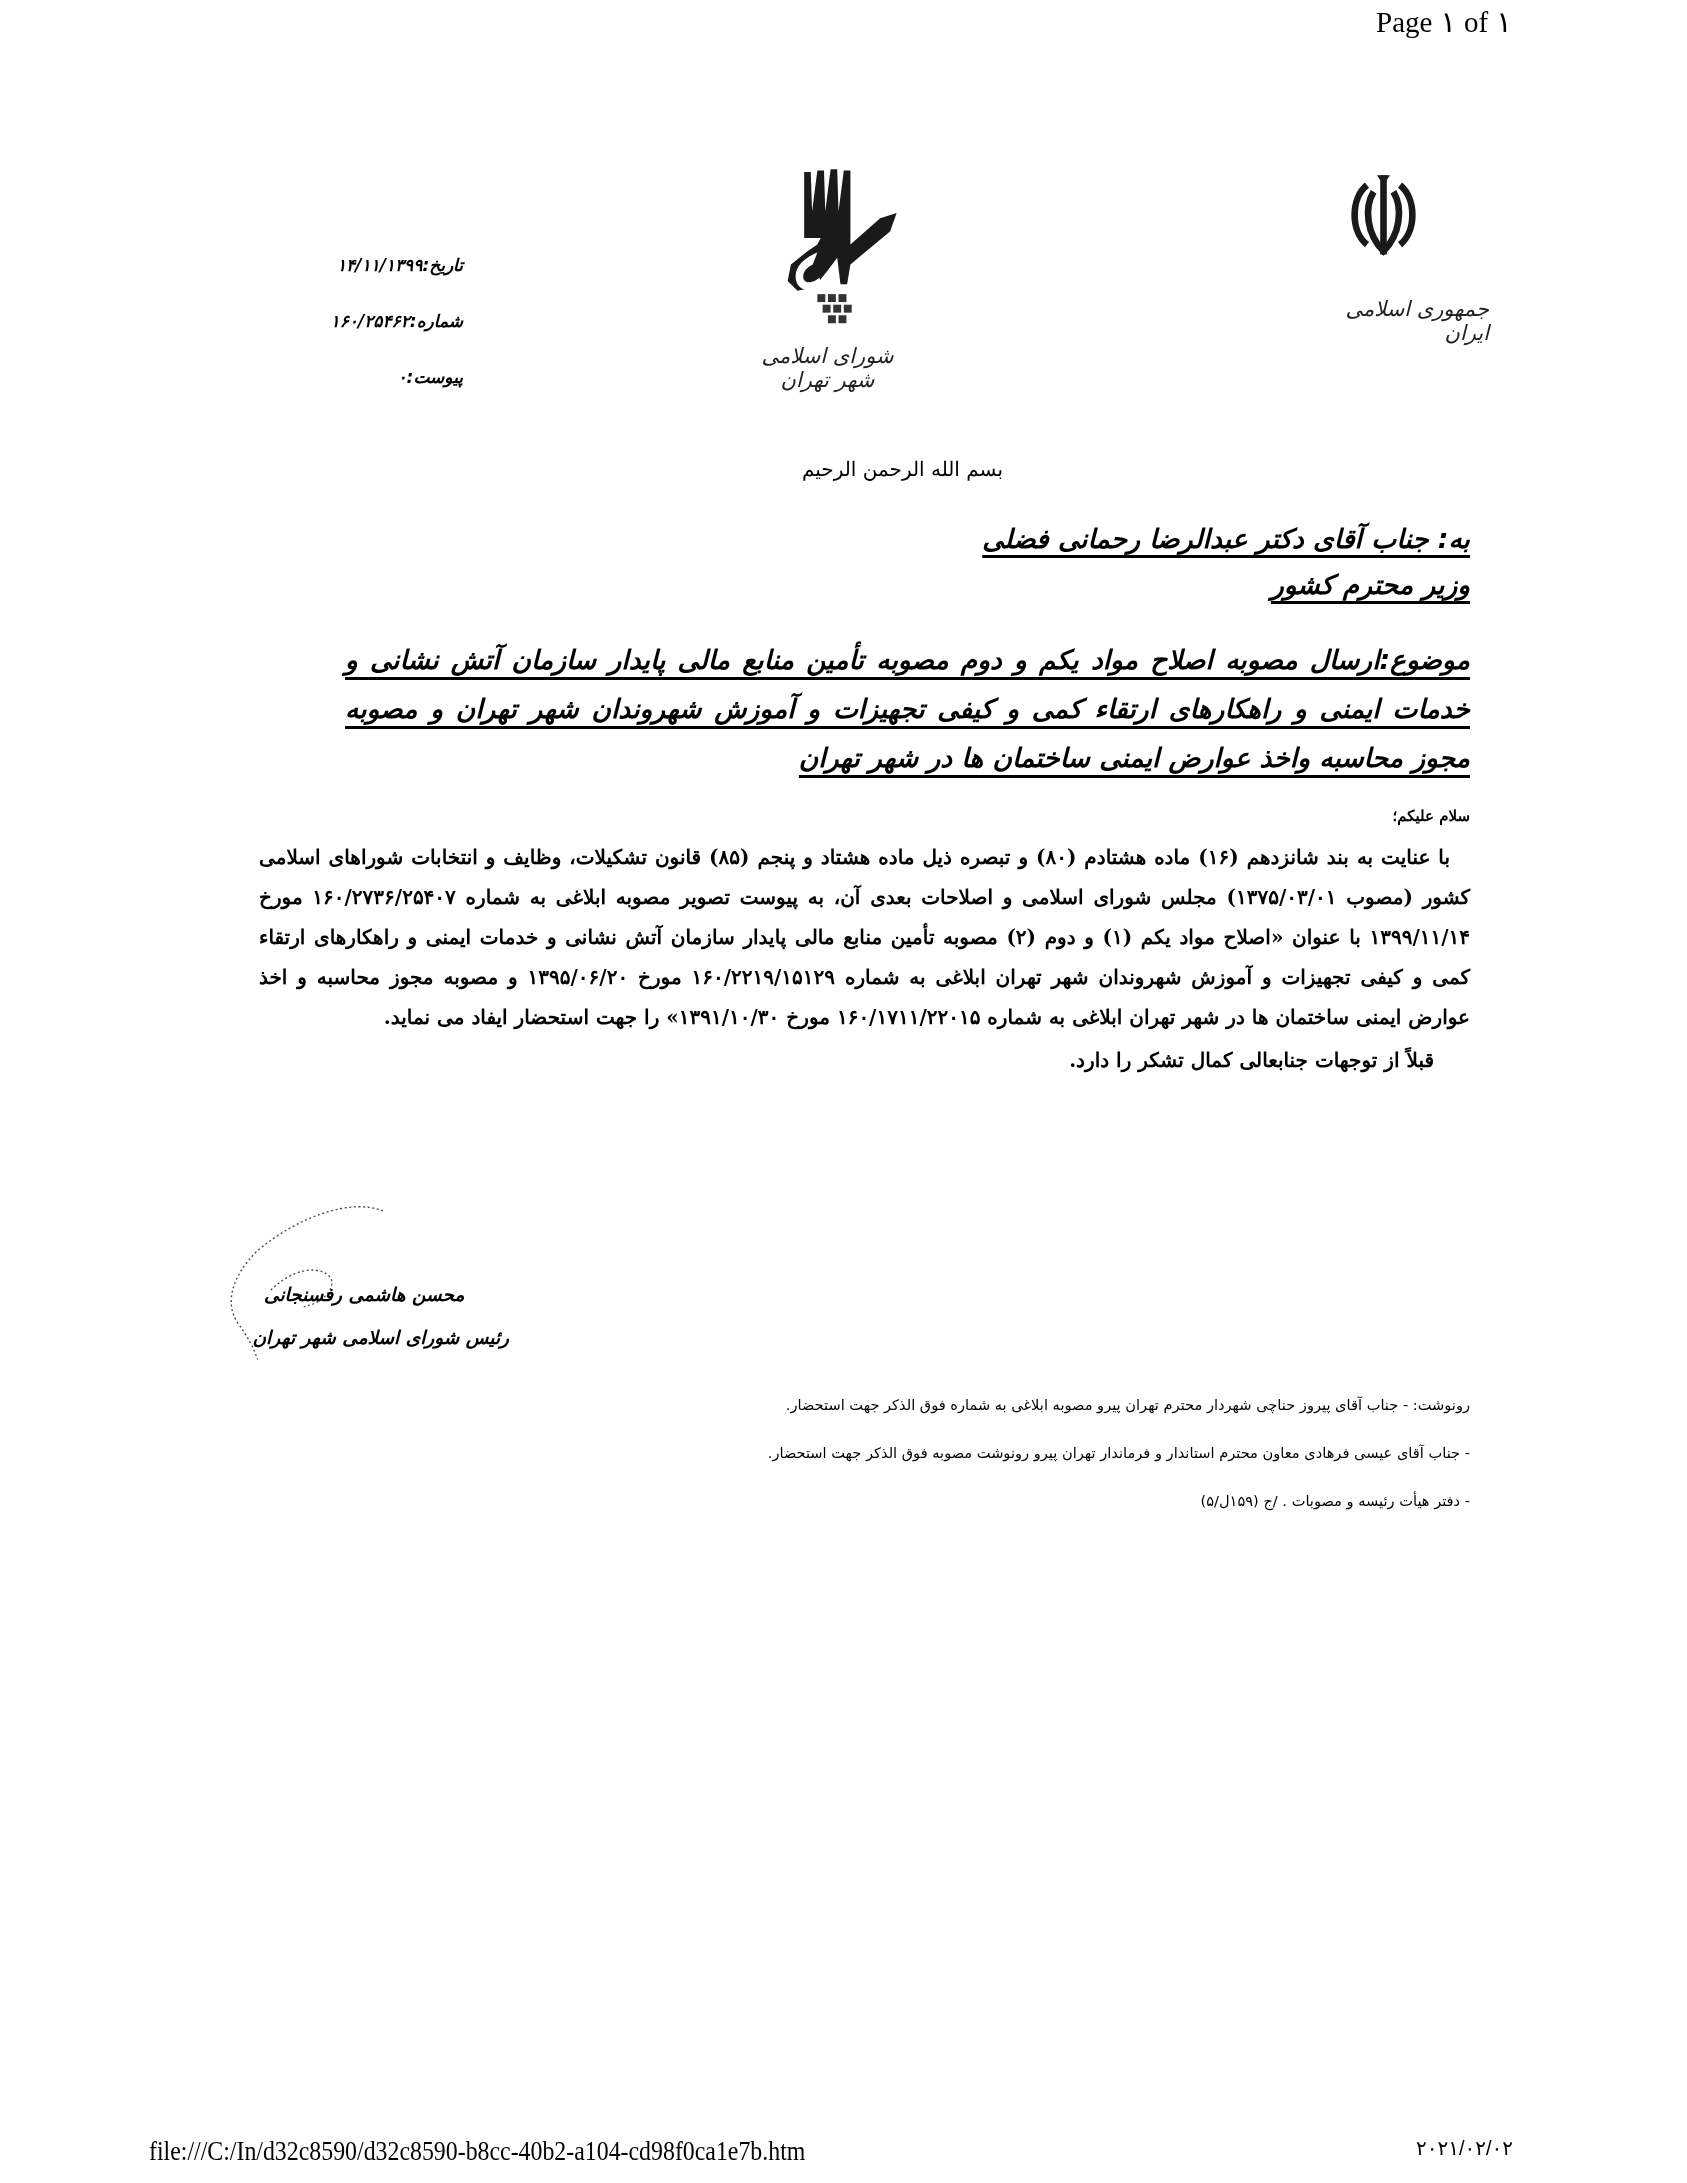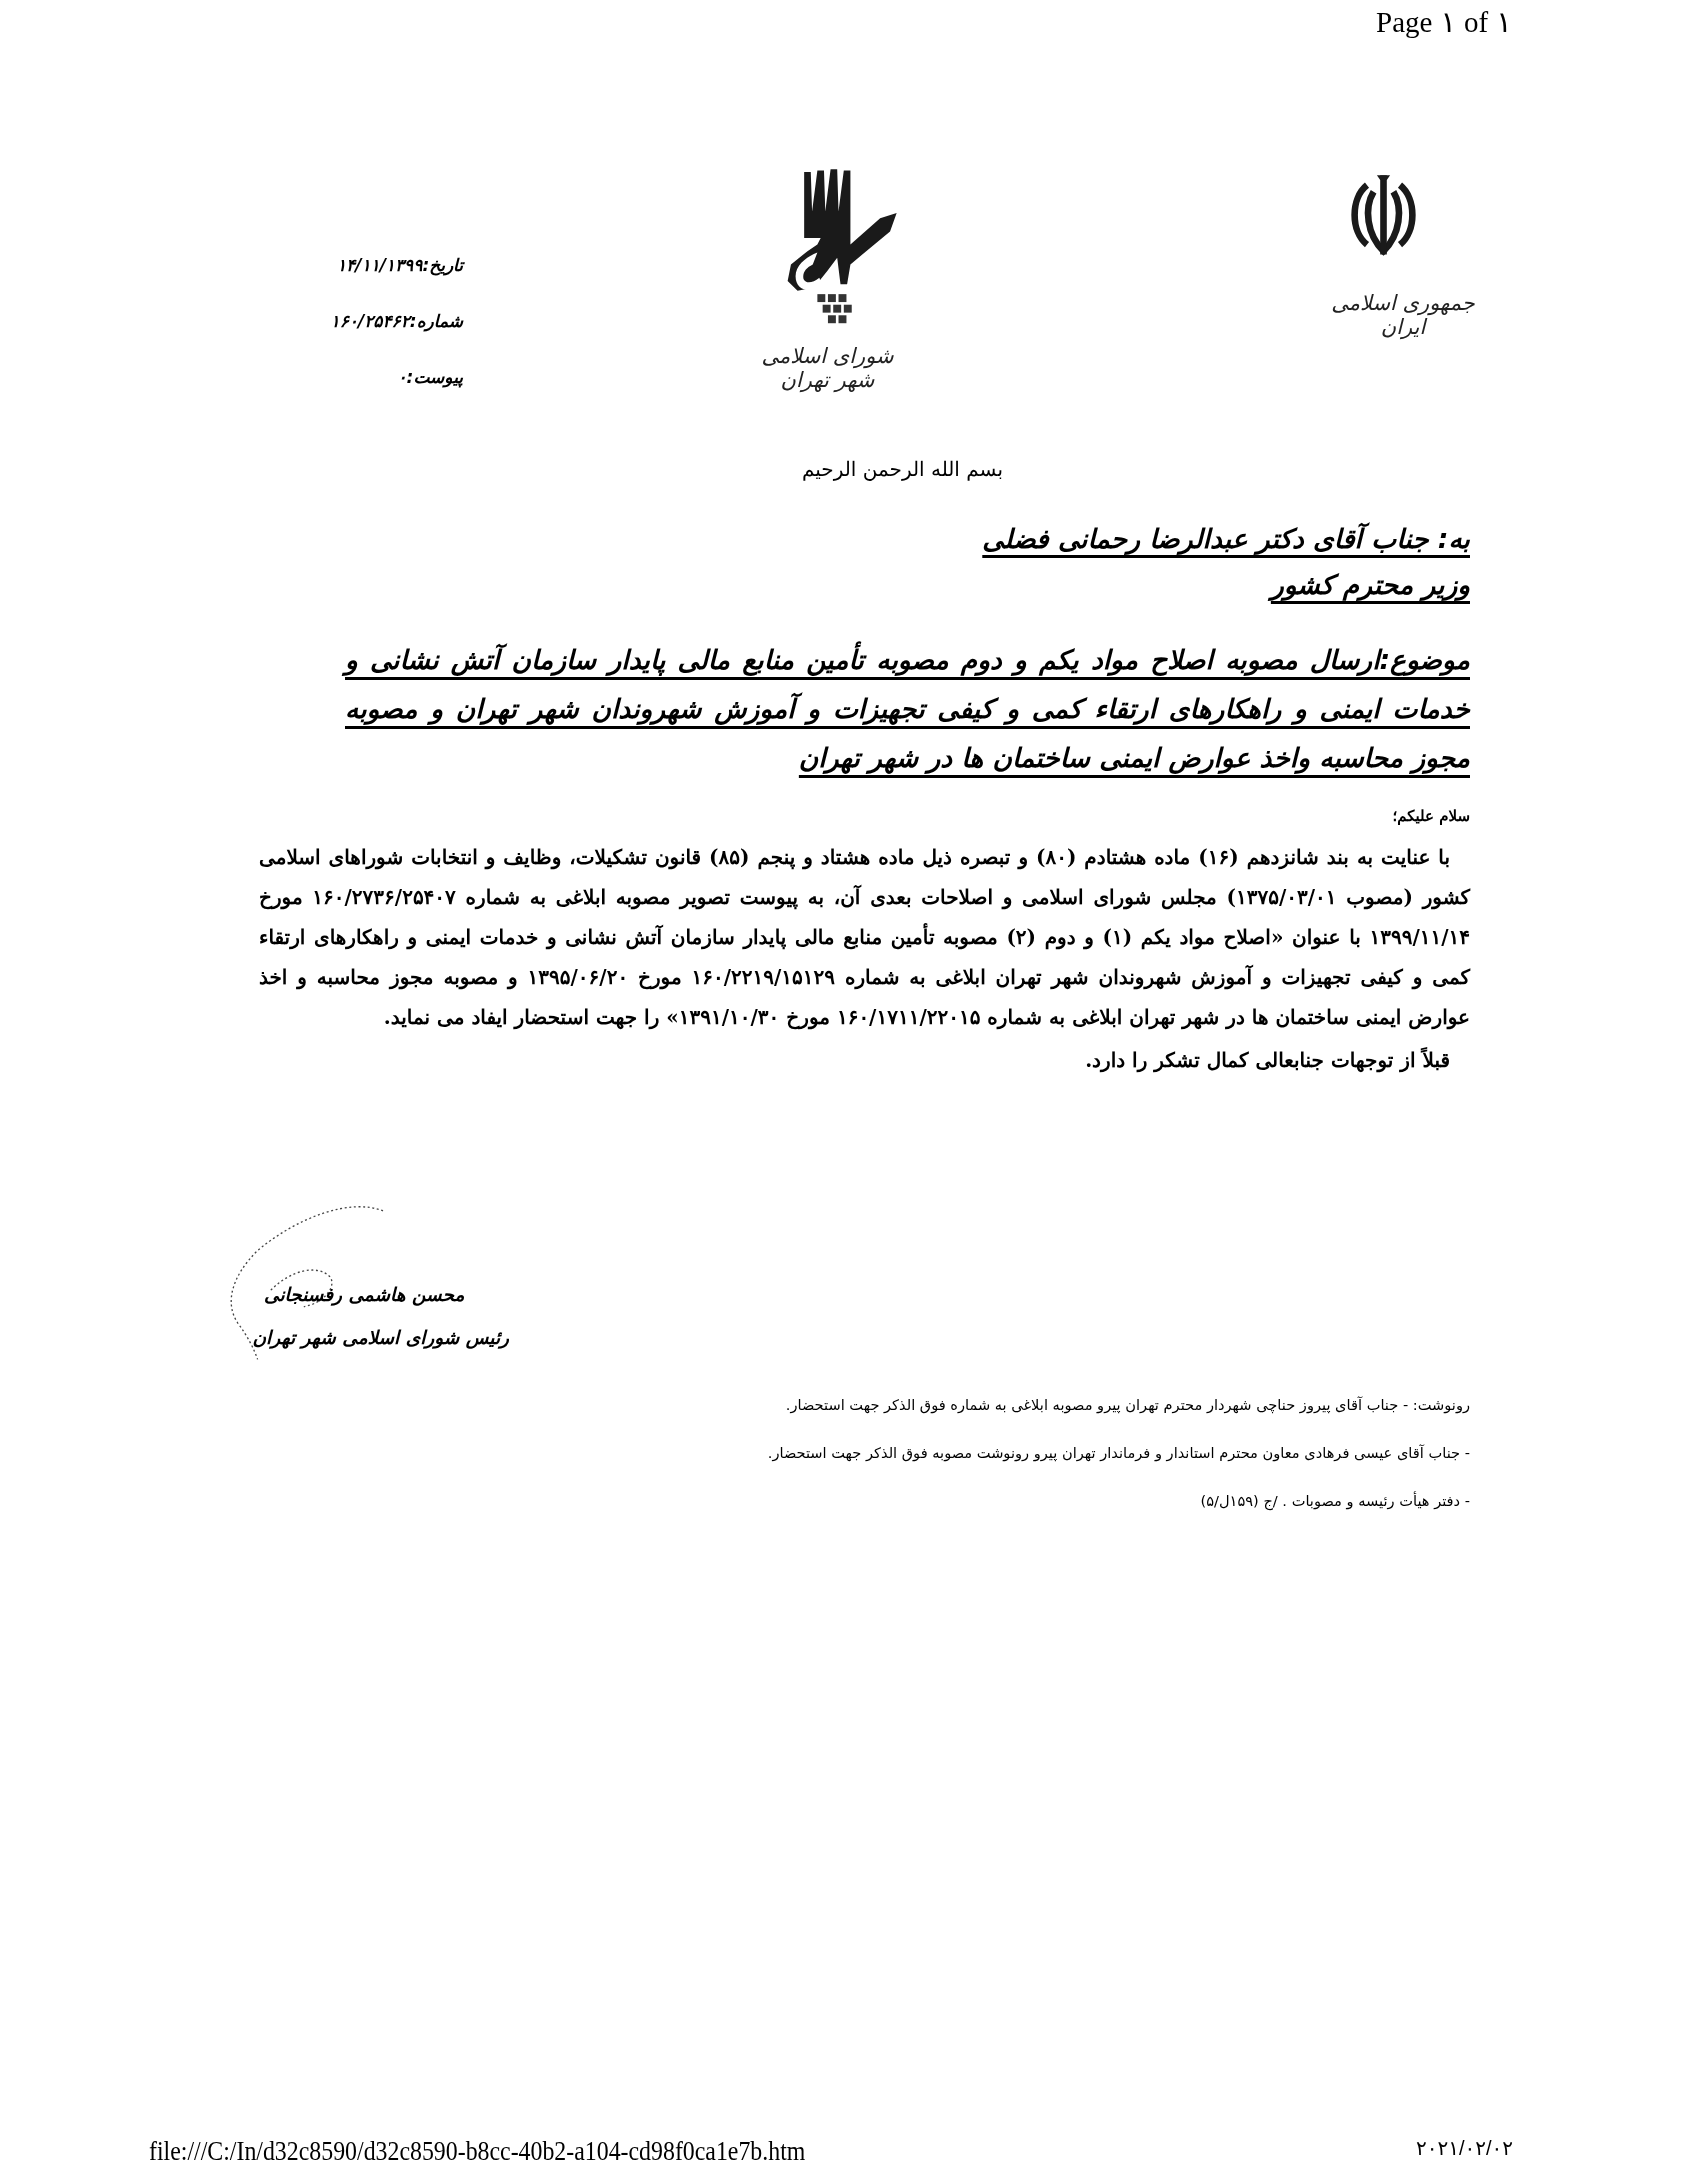--- a/index.html
+++ b/index.html
@@ -11,35 +11,35 @@
   
   .meta { position: absolute; left: 291px; top: 255px; width: 172px; direction: rtl; text-align: right; font-family: "DejaVu Sans", sans-serif; font-style: italic; font-weight: bold; font-size: 17px; }
   .meta-row { height: 56px; white-space: nowrap; }
 
   .council-logo { position: absolute; left: 748px; top: 165px; width: 185px; height: 245px; }
   .council-logo svg { width: 185px; height: 179px; }
   .council-caption { position: absolute; left: 748px; top: 344px; width: 159px; text-align: center; font-family: "DejaVu Serif", serif; font-style: italic; font-size: 21px; color: #222; direction: rtl; }
 
   .emblem { position: absolute; left: 1317px; top: 172px; width: 198px; height: 165px; }
   .emblem svg { position: absolute; left: 30px; top: 0; width: 73px; height: 99px; }
-  .emblem-caption { position: absolute; left: 0; top: 119px; width: 172px; text-align: center; font-family: "DejaVu Serif", serif; font-style: italic; font-size: 21px; color: #222; direction: rtl; }
+  .emblem-caption { position: absolute; left: 0; top: 125px; width: 172px; text-align: right; font-family: "DejaVu Serif", serif; font-style: italic; font-size: 21px; color: #222; direction: rtl; }
 
   .bismillah { position: absolute; left: 767px; top: 457px; width: 271px; text-align: center; direction: rtl; font-family: "DejaVu Serif", serif; font-size: 20px; }
 
   .recipient { position: absolute; right: 217px; top: 516px; width: 926px; direction: rtl; text-align: right; font-family: "DejaVu Sans", sans-serif; font-weight: bold; font-style: italic; font-size: 26.5px; line-height: 46px; }
   .recipient div { display: block; }
   .recipient span { text-decoration: underline; text-decoration-thickness: 2.6px; text-underline-offset: 6.6px; }
 
   .subject { position: absolute; right: 217px; top: 635px; width: 1125px; direction: rtl; text-align: justify; text-align-last: right; font-family: "DejaVu Sans", sans-serif; font-weight: bold; font-style: italic; font-size: 26.5px; line-height: 49px; }
   .subject span { text-decoration: underline; text-decoration-thickness: 2.6px; text-underline-offset: 8px; }
 
   .body { position: absolute; right: 217px; top: 807px; width: 1211px; direction: rtl; font-family: "DejaVu Serif", serif; font-size: 20px; }
   .greeting { text-align: right; font-weight: bold; font-size: 15px; margin-bottom: 12px; }
   .para { text-align: justify; text-align-last: right; line-height: 40px; text-indent: 20px; font-weight: bold; }
-  .closing { text-align: right; line-height: 40px; margin-right: 20px; margin-top: 2.6px; font-weight: bold; }
+  .closing { text-align: right; line-height: 40px; margin-right: 36px; margin-top: 2.6px; font-weight: bold; }
 
   .signature { position: absolute; left: 218px; top: 1191px; width: 397px; height: 185px; }
   .signature svg { position: absolute; left: 0; top: 0; width: 198px; height: 185px; }
   .sig-name { position: absolute; left: 46px; top: 93px; width: 245px; direction: rtl; text-align: left; font-family: "DejaVu Serif", serif; font-style: italic; font-weight: bold; font-size: 18.5px; }
   .sig-title { position: absolute; left: 33px; top: 136px; width: 258px; direction: rtl; text-align: right; font-family: "DejaVu Serif", serif; font-style: italic; font-weight: bold; font-size: 18.5px; }
 
   .cc { position: absolute; right: 217px; top: 1396px; width: 860px; direction: rtl; text-align: right; font-family: "DejaVu Sans", sans-serif; font-size: 14.6px; }
   .cc-line { height: 48px; white-space: nowrap; }
 
   .footer-url { position: absolute; left: 149px; top: 2136px; font-family: "Liberation Serif", serif; font-size: 26.5px; white-space: nowrap; transform: scaleX(0.9); transform-origin: left; }

